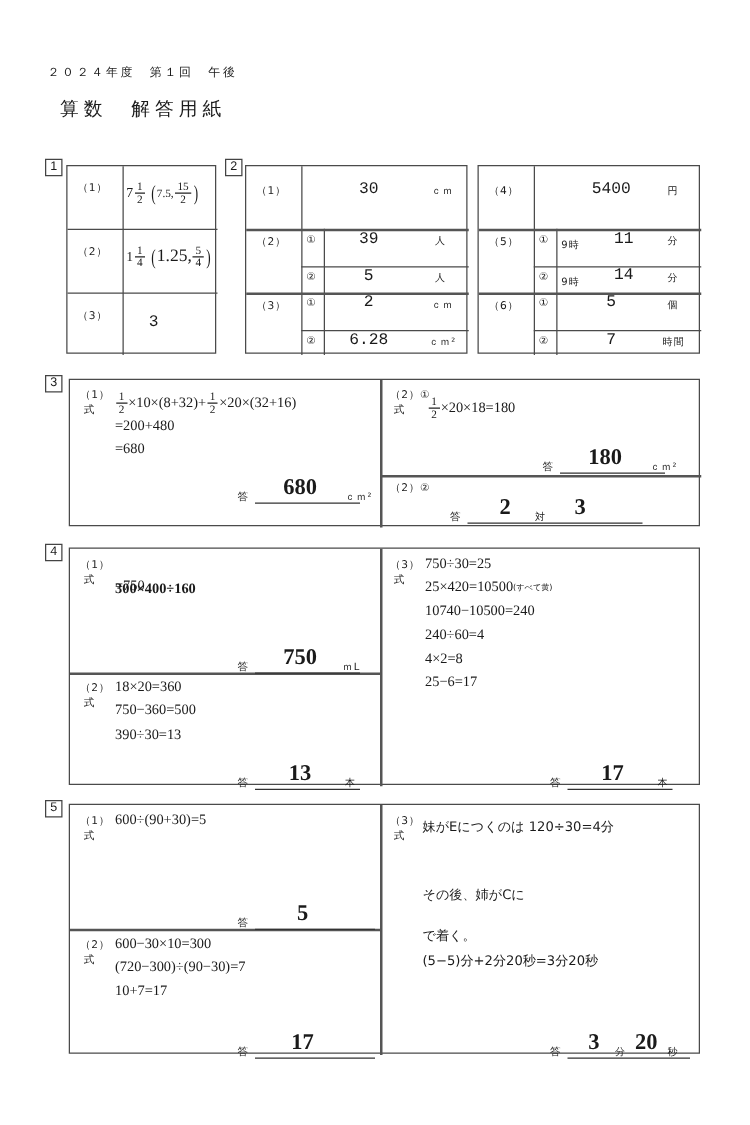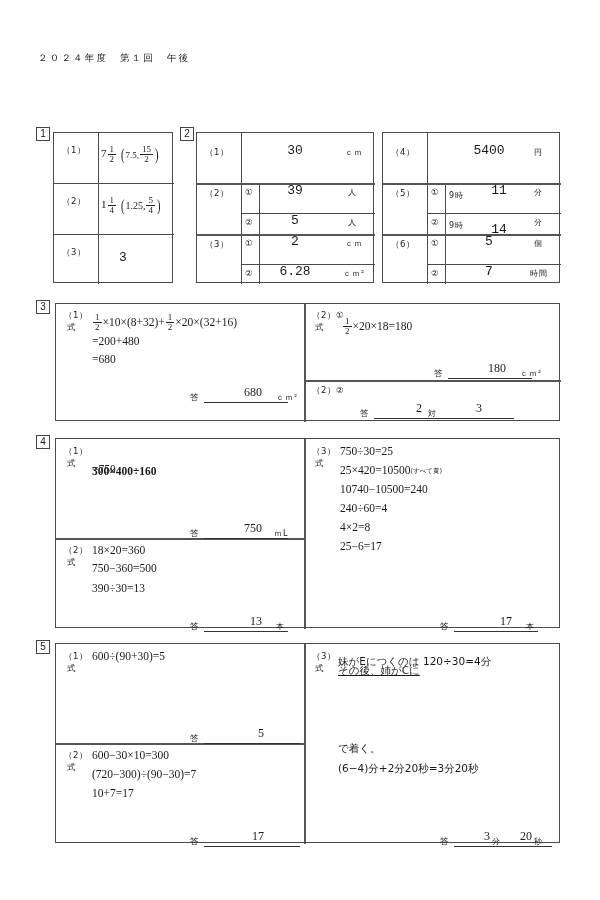--- a/index.html
+++ b/index.html
@@ -152,56 +152,58 @@
   }
   .ans .rule {
     position: absolute;
     left: 14px; bottom: 0;
     height: 1px;
     background: #333;
   }
   .ans .val {
     position: absolute;
     bottom: 3px;
-    font-size: 12px;
-    text-align: right;
+    font-size: 18px;
+    text-align: center;
+    font-weight: bold;
   }
   .ans .unit {
     position: absolute;
     bottom: 0px;
     font-size: 8px;
     letter-spacing: 1px;
   }
   .jp { font-family: "DejaVu Sans", "Liberation Sans", sans-serif; }
 </style>
 </head>
 <body>
 
 <div class="page">
 
   <div class="hdr-year jp">２０２４年度　第１回　午後</div>
+  <div class="hdr-title jp">算数　解答用紙</div>
 
 
   <div class="qnum" style="left:36px; top:127px;">1</div>
   <div class="box" style="left:53px; top:132px; width:120px; height:151px;">
     <div class="vline" style="left:44px; top:0; height:151px;"></div>
     <div class="hline" style="left:0; top:50px; width:120px;"></div>
     <div class="hline" style="left:0; top:101px; width:120px;"></div>
   </div>
   <div class="cell-label jp" style="left:62px; top:145px;">（1）</div>
   <div class="cell-label jp" style="left:62px; top:196px;">（2）</div>
   <div class="cell-label jp" style="left:62px; top:247px;">（3）</div>
 
   <div class="math" style="left:101px; top:145px; font-size:11px;">
     <span class="mixed">7<span class="frac"><span class="num">1</span><span class="den">2</span></span></span>
     <span class="paren-big">(</span><span style="font-size:9px;">7.5,</span><span class="frac"><span class="num">15</span><span class="den">2</span></span><span class="paren-big">)</span>
   </div>
   <div class="math" style="left:101px; top:196px; font-size:11px;">
     <span class="mixed">1<span class="frac"><span class="num">1</span><span class="den">4</span></span></span>
-    <span class="paren-big">(</span><span style="font-size:10px;">1.25,</span><span class="frac"><span class="num">5</span><span class="den">4</span></span><span class="paren-big">)</span>
+    <span class="paren-big">(</span><span style="font-size:14px;">1.25,</span><span class="frac"><span class="num">5</span><span class="den">4</span></span><span class="paren-big">)</span>
   </div>
   <div class="cell-val" style="left:83px; top:250px; width:80px;">3</div>
 
   <div class="qnum" style="left:180px; top:127px;">2</div>
   <div class="box" style="left:196px; top:132px; width:178px; height:151px;">
     <div class="vline" style="left:44px; top:0; height:151px;"></div>
     <div class="vline" style="left:62px; top:50px; height:101px;"></div>
     <div class="hline thick" style="left:0; top:50px; width:178px;"></div>
     <div class="hline" style="left:44px; top:80px; width:134px;"></div>
     <div class="hline thick" style="left:0; top:101px; width:178px;"></div>
@@ -243,21 +245,21 @@
   <div class="circ jp" style="left:431px; top:187px;">①</div>
   <div class="circ jp" style="left:431px; top:217px;">②</div>
   <div class="circ jp" style="left:431px; top:238px;">①</div>
   <div class="circ jp" style="left:431px; top:268px;">②</div>
 
   <div class="cell-unit jp" style="left:449px; top:190px; font-size:8px;">9時</div>
   <div class="cell-unit jp" style="left:449px; top:220px; font-size:8px;">9時</div>
 
   <div class="cell-val" style="left:452px; top:143px; width:74px;">5400</div>
   <div class="cell-val" style="left:478px; top:183px; width:42px;">11</div>
-  <div class="cell-val" style="left:478px; top:222px; width:42px;text-align:center;">14</div>
+  <div class="cell-val" style="left:478px; top:212px; width:42px;text-align:center;">14</div>
   <div class="cell-val" style="left:452px; top:234px; width:74px;">5</div>
   <div class="cell-val" style="left:452px; top:264px; width:74px;">7</div>
 
   <div class="cell-unit jp" style="left:534px; top:147px;">円</div>
   <div class="cell-unit jp" style="left:534px; top:187px;">分</div>
   <div class="cell-unit jp" style="left:534px; top:217px;">分</div>
   <div class="cell-unit jp" style="left:534px; top:238px;">個</div>
   <div class="cell-unit jp" style="left:530px; top:268px;">時間</div>
 
   <div class="qnum" style="left:36px; top:300px;">3</div>
@@ -370,23 +372,23 @@
   <div class="math" style="left:92px; top:787px;">10+7=17</div>
   <div class="ans" style="left:190px; top:829px; width:110px; height:18px;">
     <span class="lbl jp">答</span>
     <span class="rule" style="width:96px;"></span>
     <span class="val" style="left:30px; width:44px;">17</span>
   </div>
 
   <div class="cell-label jp" style="left:312px; top:651px;">（3）</div>
   <div class="cell-label jp" style="left:315px; top:663px;">式</div>
   <div class="math jp" style="left:338px; top:655px; font-size:10.5px;text-align:center;">妹がEにつくのは 120÷30=4分</div>
-  <div class="math jp" style="left:338px; top:664px; font-size:10.5px;text-decoration:underline;">その後、姉がCに</div>
+  <div class="math jp" style="left:338px; top:709px; font-size:10.5px;">その後、姉がCに</div>
   <div class="math jp" style="left:338px; top:742px; font-size:10.5px;">で着く。</div>
-  <div class="math jp" style="left:338px; top:762px; font-size:10.5px;">(6−4)分+2分20秒=3分20秒</div>
+  <div class="math jp" style="left:338px; top:762px; font-size:10.5px;">(5−5)分+2分20秒=3分20秒</div>
 
   <div class="ans" style="left:440px; top:829px; width:112px; height:18px;">
     <span class="lbl jp">答</span>
     <span class="rule" style="width:98px;"></span>
     <span class="val" style="left:20px; width:30px;">3</span>
     <span class="unit jp" style="left:52px;">分</span>
     <span class="val" style="left:62px; width:30px;">20</span>
     <span class="unit jp" style="left:94px;">秒</span>
   </div>
 

